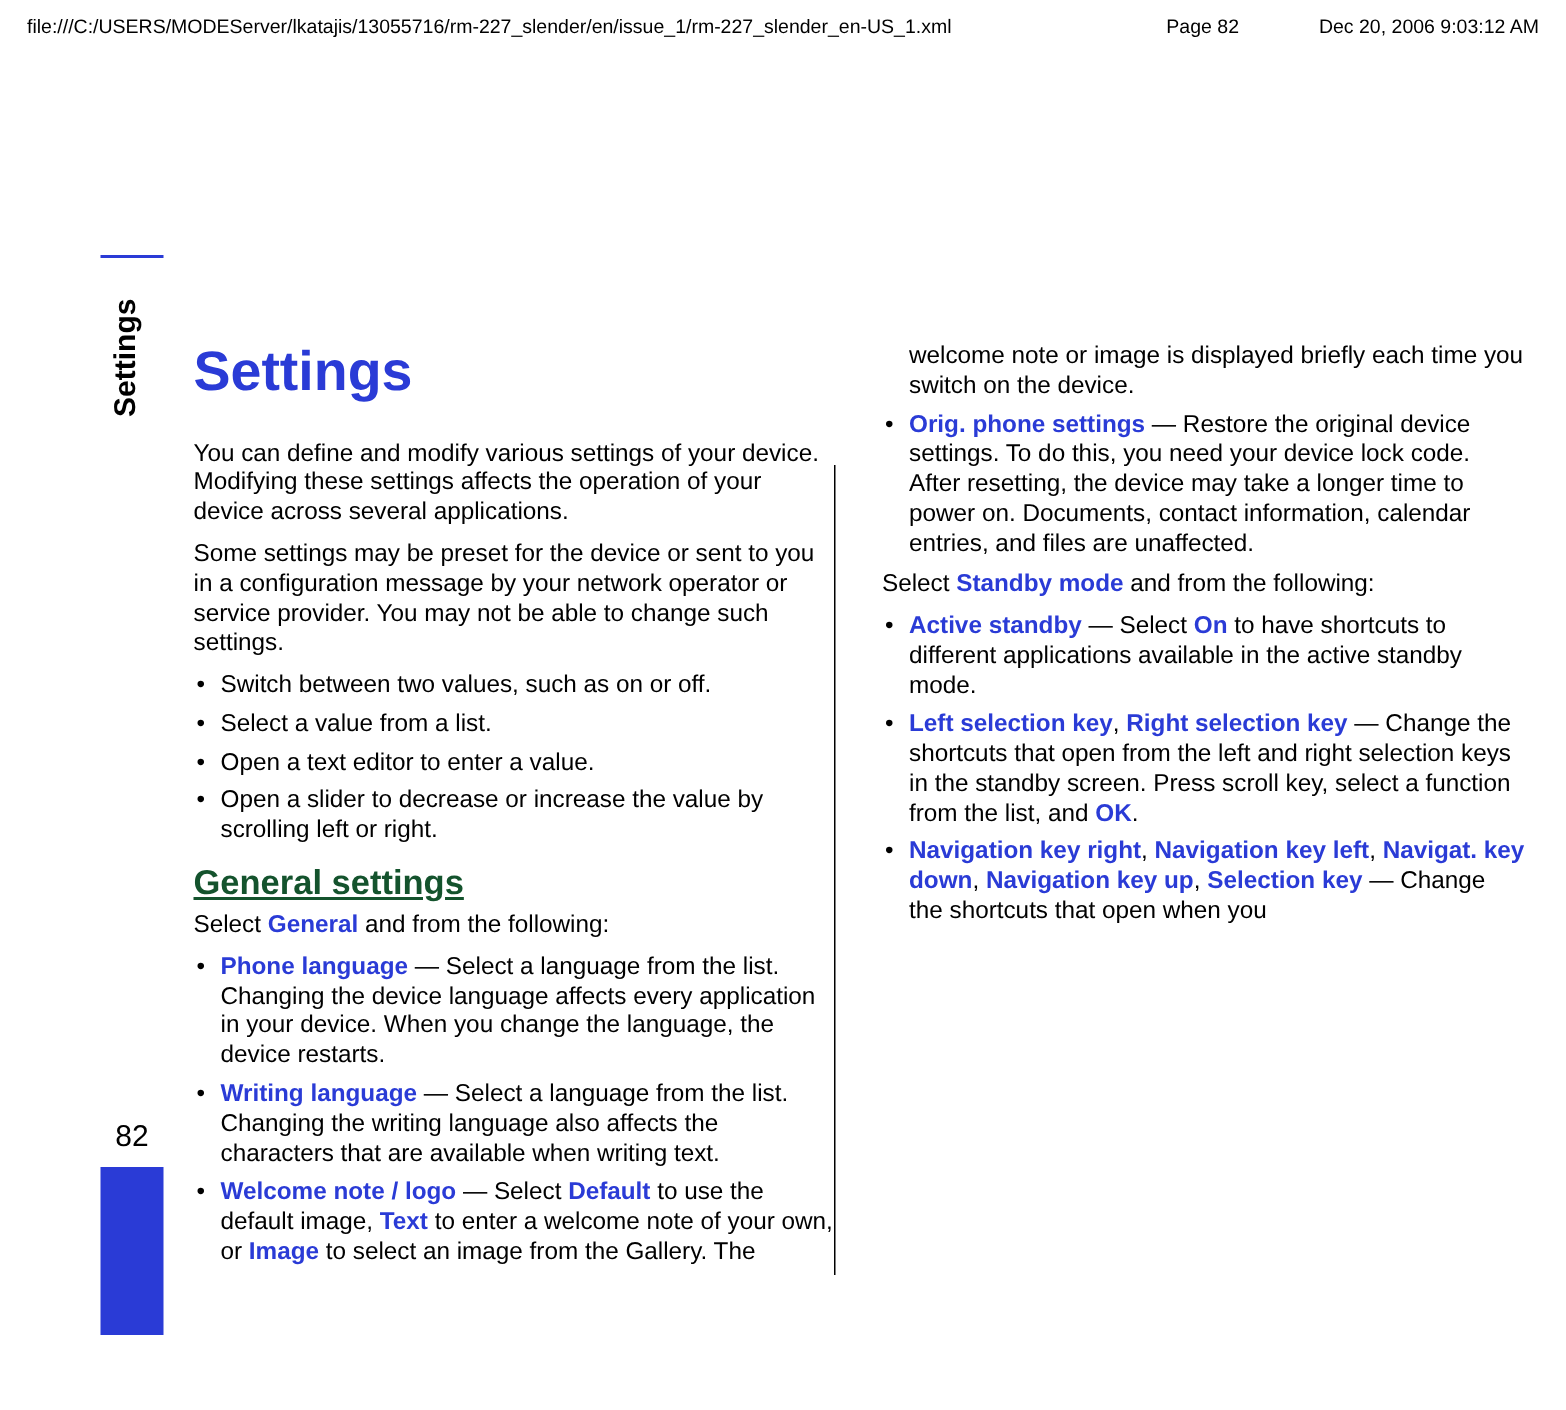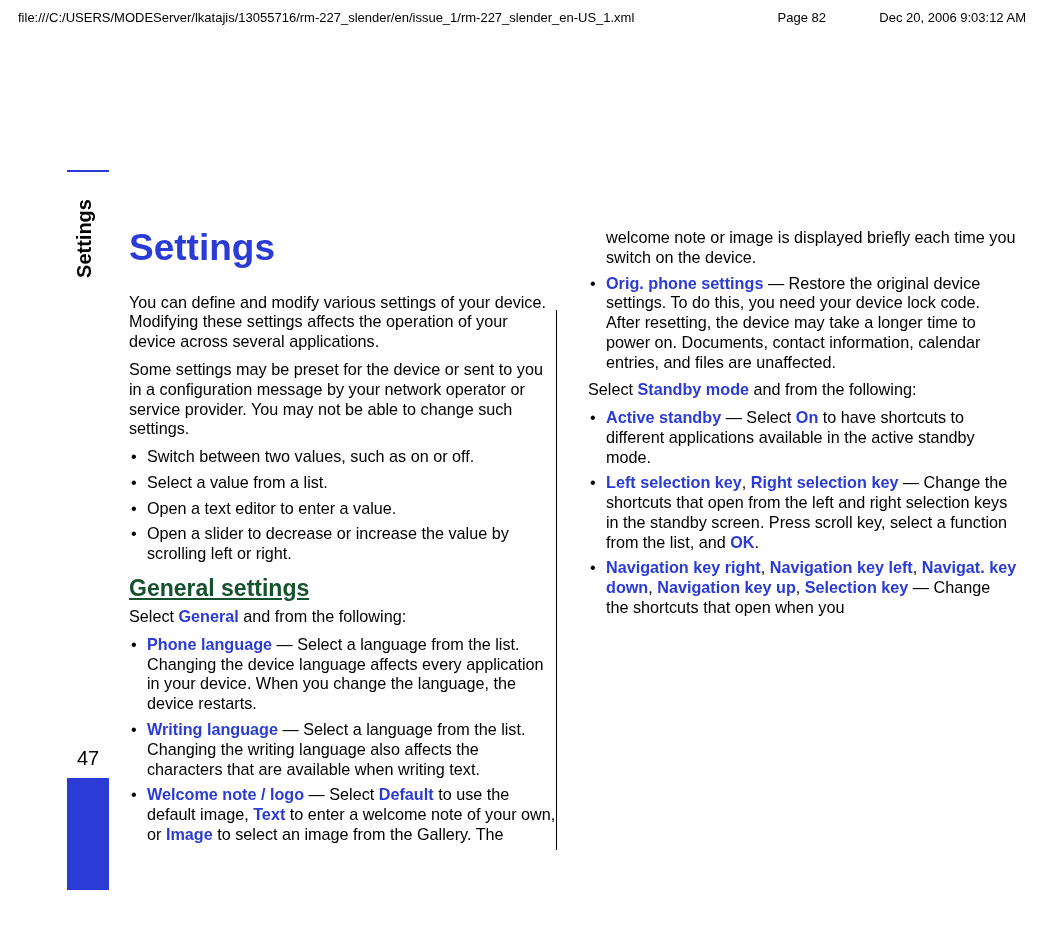--- a/index.html
+++ b/index.html
@@ -142,21 +142,21 @@
   <span class="header-path">file:///C:/USERS/MODEServer/lkatajis/13055716/rm-227_slender/en/issue_1/rm-227_slender_en-US_1.xml</span>
   <span class="header-page">Page 82</span>
   <span class="header-date">Dec 20, 2006 9:03:12 AM</span>
 </div>
 
 <div class="page-area">
   <div class="blue-tab">
     <div class="tab-label">Settings</div>
     <div class="blue-tab-bottom"></div>
   </div>
-  <div class="page-number">47</div>
+  <div class="page-number">82</div>
 
   <div class="col-rule"></div>
 
   <div class="content">
     <h1>Settings</h1>
 
 
     <p>You can define and modify various settings of your device. Modifying these settings affects the operation of your device across several applications.</p>
     <p>Some settings may be preset for the device or sent to you in a configuration message by your network operator or service provider. You may not be able to change such settings.</p>
 

